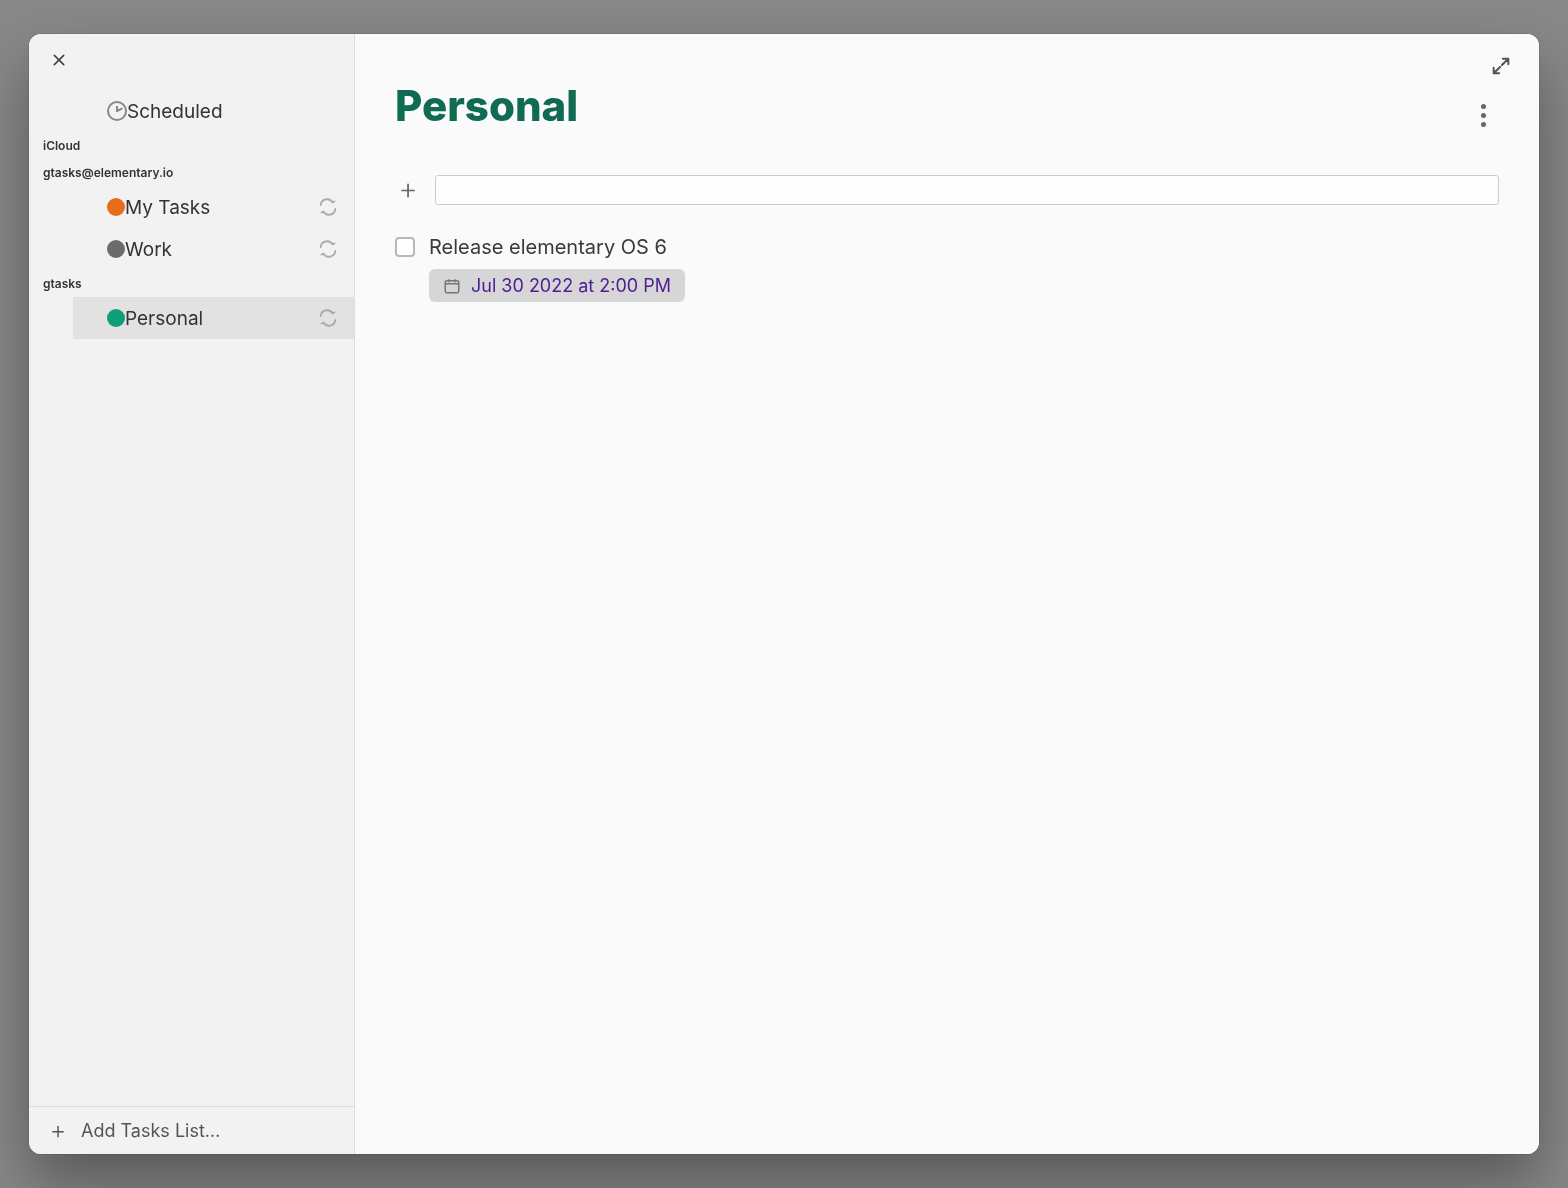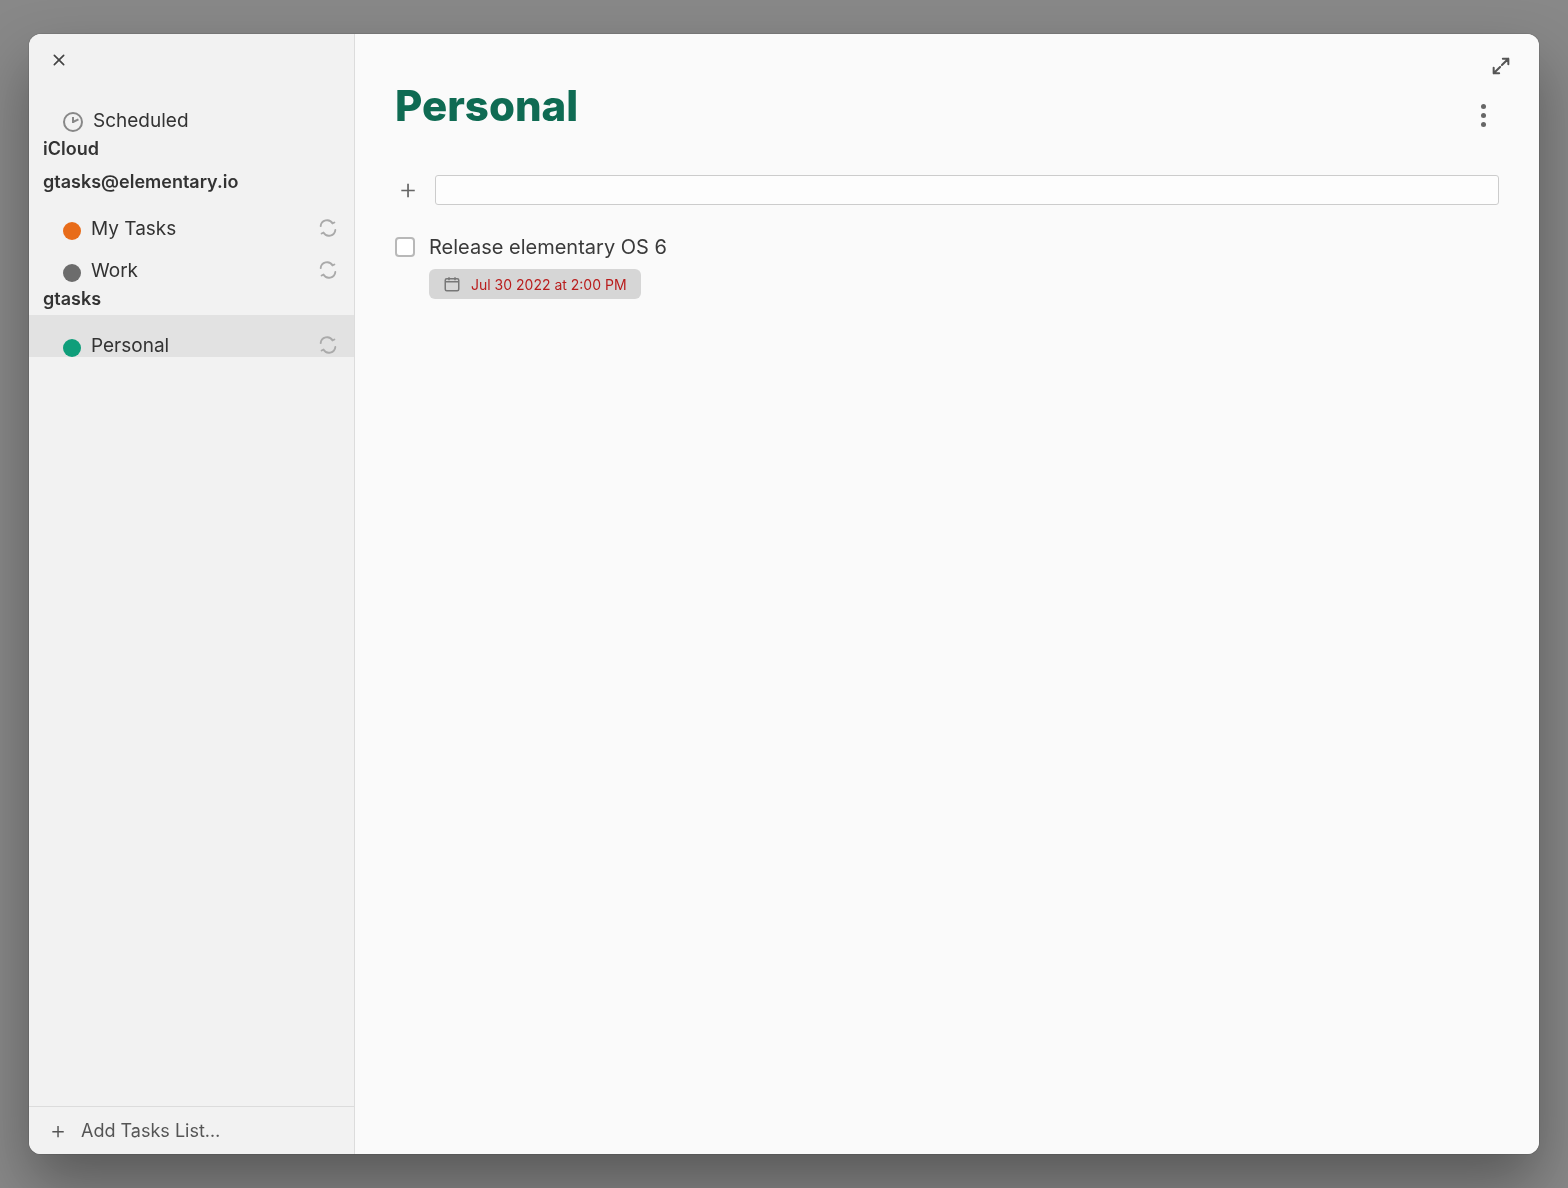--- a/index.html
+++ b/index.html
@@ -42,32 +42,32 @@
   cursor: pointer;
   font-size: 20px;
 }
 .sidebar-content {
   padding-top: 56px;
   flex: 1;
   overflow-y: auto;
 }
 .nav-row {
   display: flex;
-  align-items: flex-end;
+  align-items: center;
   height: 42px;
   padding: 0 14px 0 34px;
   color: #333;
   font-size: 19px;
   cursor: pointer;
-  gap: 10px;
+  margin-left: 44px;
 }
 .nav-row.selected { background: #e2e2e2; }
 .section-header {
   padding: 6px 14px 6px 14px;
-  font-size: 18px;
+  font-size: 12px;
   font-weight: 600;
   color: #333;
 }
 .color-dot {
   width: 18px;
   height: 18px;
   border-radius: 50%;
   flex-shrink: 0;
 }
 .scheduled-icon {
@@ -241,22 +241,22 @@
   color: #3a3a3a;
 }
 .date-chip {
   margin-left: 34px;
   display: inline-flex;
   align-items: center;
   gap: 10px;
   background: #d6d6d6;
   border-radius: 6px;
   padding: 6px 14px;
-  font-size: 14px;
-  color: #b91c1c;
+  font-size: 18px;
+  color: #4c1d95;
   width: fit-content;
   cursor: pointer;
 }
 .cal-icon {
   width: 18px;
   height: 18px;
   color: #777;
 }
 .cal-icon svg { width: 18px; height: 18px; display:block; }
 </style>

